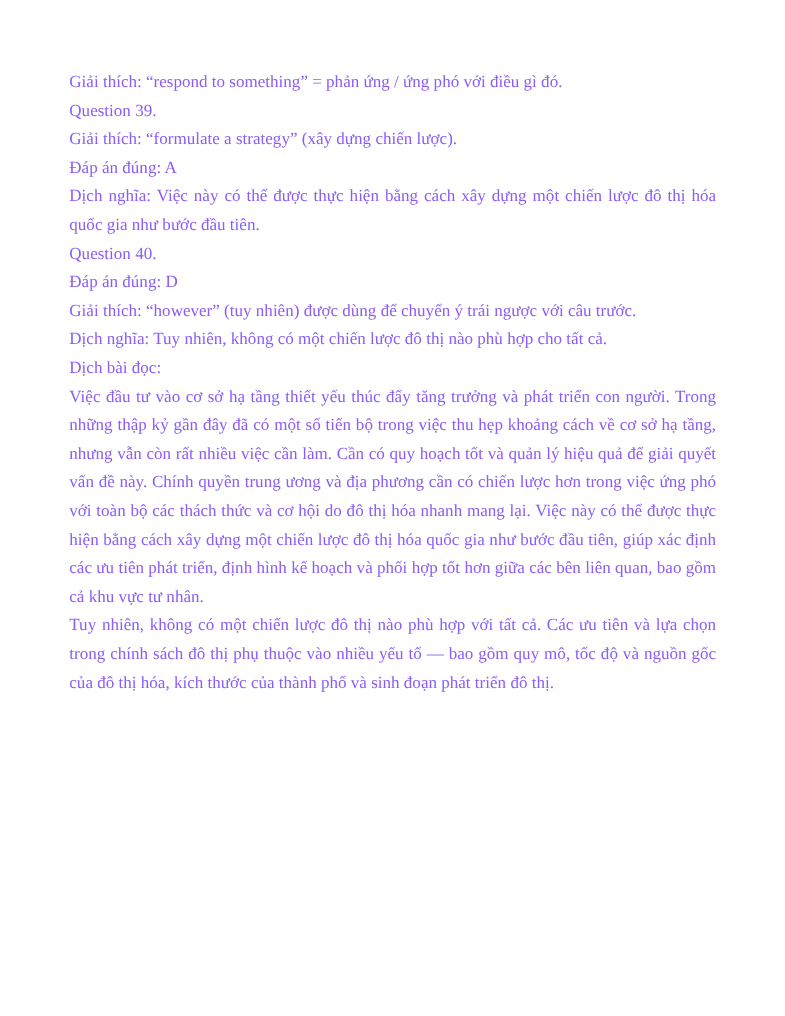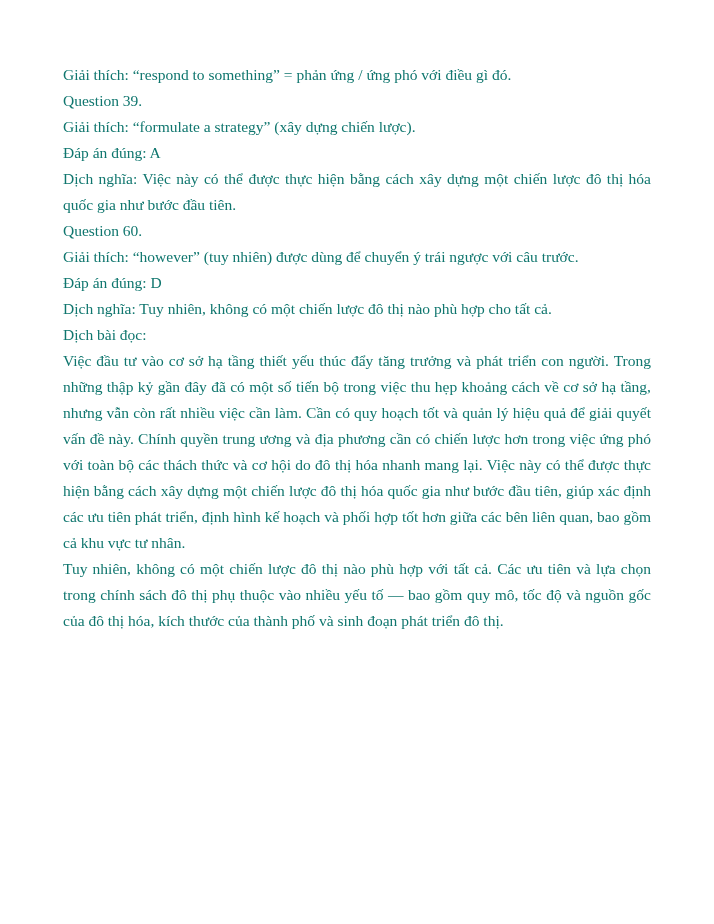--- a/index.html
+++ b/index.html
@@ -7,21 +7,21 @@
     padding: 0;
     background: #ffffff;
   }
   .page {
     position: relative;
     width: 714px;
     height: 704px;
     background: #ffffff;
     overflow: hidden;
     font-family: "Liberation Serif", "DejaVu Serif", serif;
-    color: #0f766e;
+    color: #8b5cf6;
   }
   .content {
     position: absolute;
     left: 63px;
     top: 62px;
     width: 588px;
   }
   .content p {
     margin: 0;
     font-size: 15.5px;
@@ -39,21 +39,21 @@
 </head>
 <body>
 
 <div class="page">
   <div class="content">
     <p class="single">Giải thích: “respond to something” = phản ứng / ứng phó với điều gì đó.</p>
     <p class="bold">Question 39.</p>
     <p class="single">Giải thích: “formulate a strategy” (xây dựng chiến lược).</p>
     <p class="single">Đáp án đúng: A</p>
     <p>Dịch nghĩa: Việc này có thể được thực hiện bằng cách xây dựng một chiến lược đô thị hóa quốc gia như bước đầu tiên.</p>
-    <p class="bold">Question 60.</p>
+    <p class="bold">Question 40.</p>
+    <p class="single">Đáp án đúng: D</p>
     <p class="single">Giải thích: “however” (tuy nhiên) được dùng để chuyển ý trái ngược với câu trước.</p>
-    <p class="single">Đáp án đúng: D</p>
     <p class="single">Dịch nghĩa: Tuy nhiên, không có một chiến lược đô thị nào phù hợp cho tất cả.</p>
     <p class="bold">Dịch bài đọc:</p>
     <p>Việc đầu tư vào cơ sở hạ tầng thiết yếu thúc đẩy tăng trưởng và phát triển con người. Trong những thập kỷ gần đây đã có một số tiến bộ trong việc thu hẹp khoảng cách về cơ sở hạ tầng, nhưng vẫn còn rất nhiều việc cần làm. Cần có quy hoạch tốt và quản lý hiệu quả để giải quyết vấn đề này. Chính quyền trung ương và địa phương cần có chiến lược hơn trong việc ứng phó với toàn bộ các thách thức và cơ hội do đô thị hóa nhanh mang lại. Việc này có thể được thực hiện bằng cách xây dựng một chiến lược đô thị hóa quốc gia như bước đầu tiên, giúp xác định các ưu tiên phát triển, định hình kế hoạch và phối hợp tốt hơn giữa các bên liên quan, bao gồm cả khu vực tư nhân.</p>
     <p>Tuy nhiên, không có một chiến lược đô thị nào phù hợp với tất cả. Các ưu tiên và lựa chọn trong chính sách đô thị phụ thuộc vào nhiều yếu tố — bao gồm quy mô, tốc độ và nguồn gốc của đô thị hóa, kích thước của thành phố và sinh đoạn phát triển đô thị.</p>
   </div>
 </div>
 
 </body></html>

